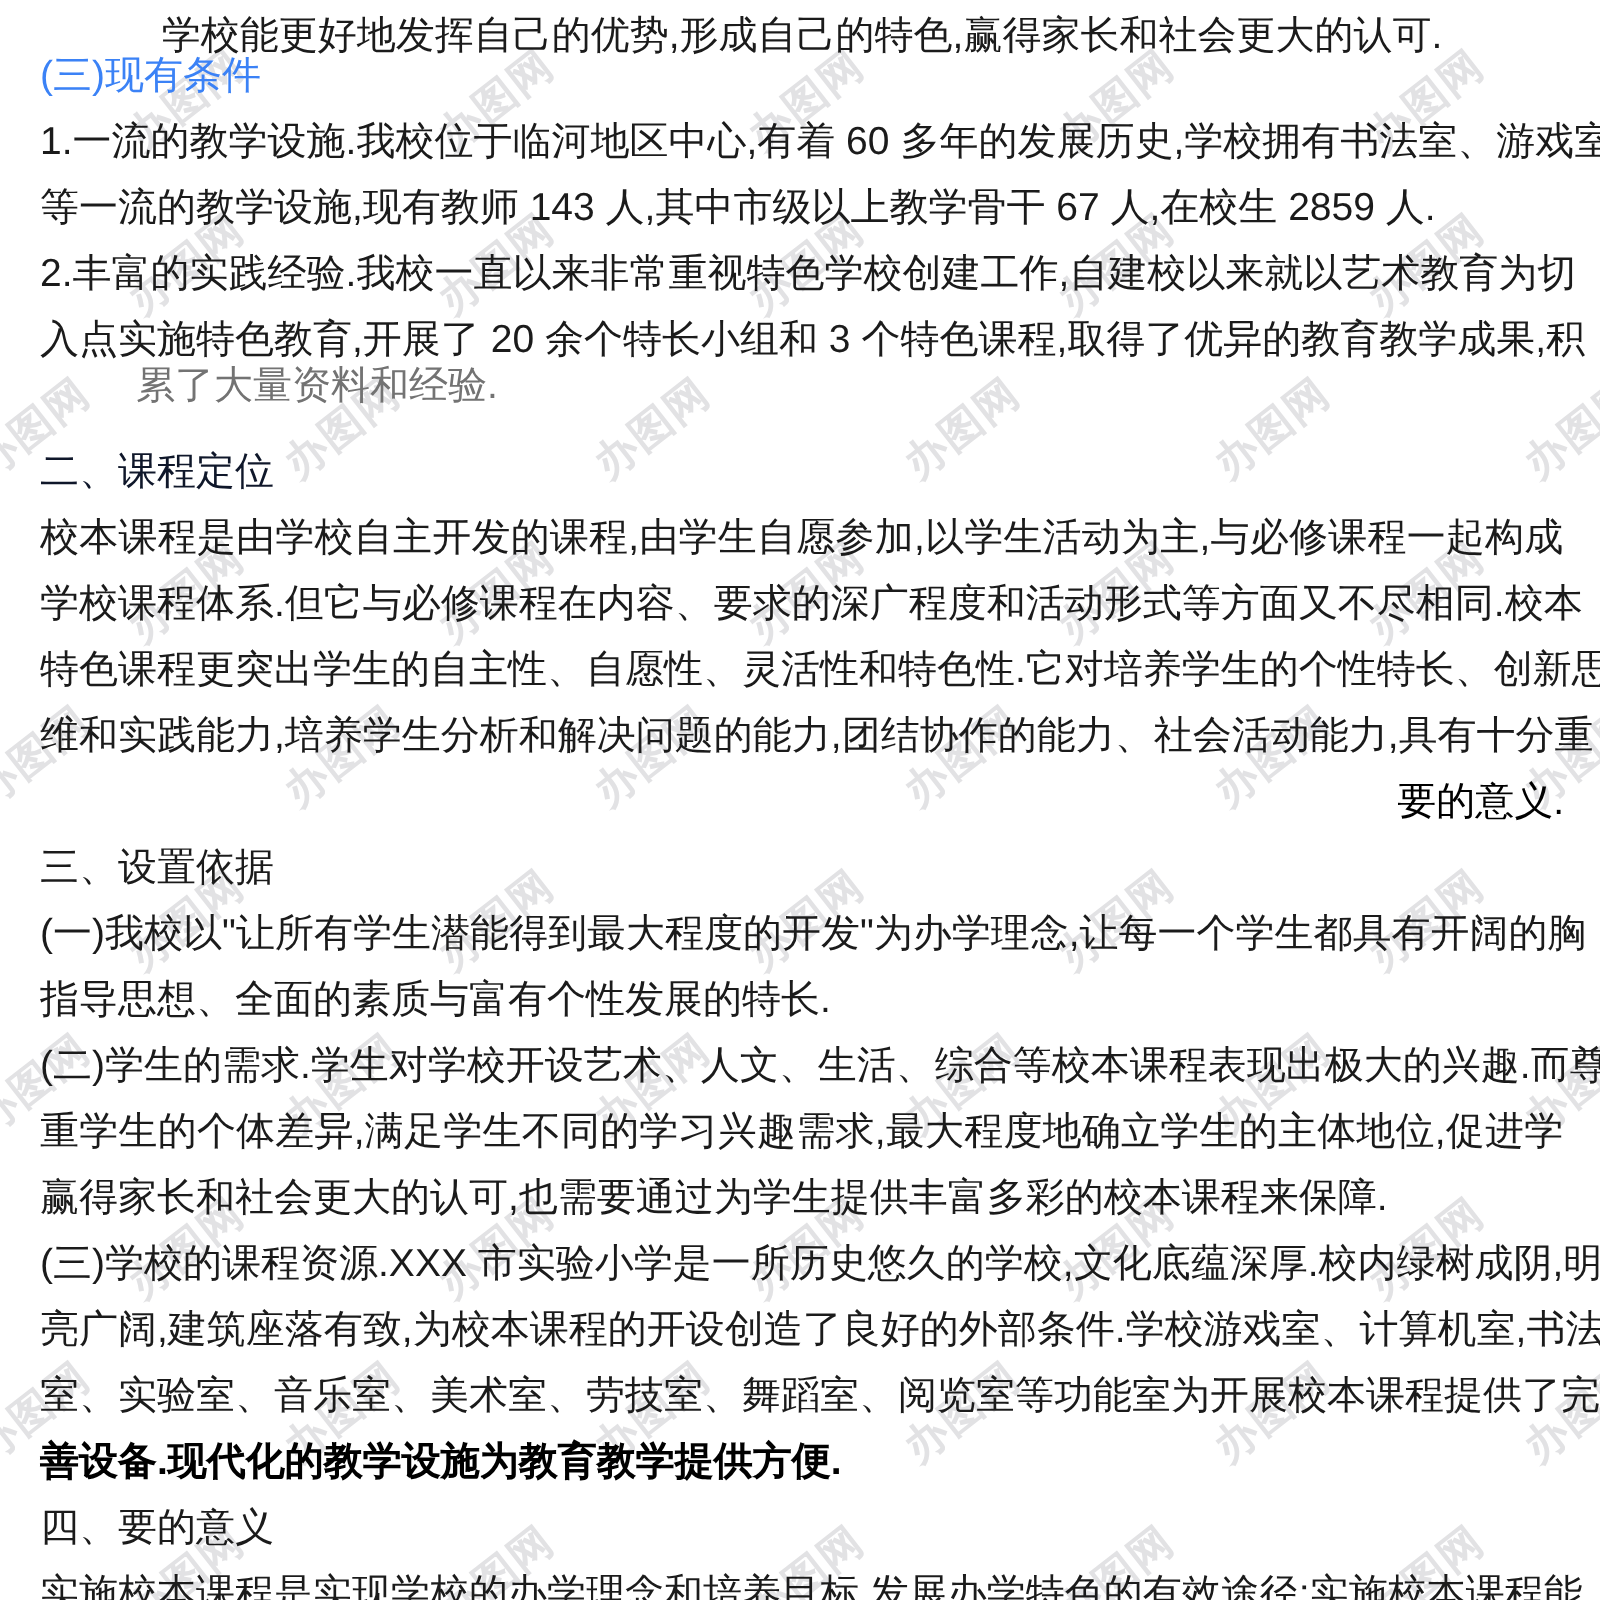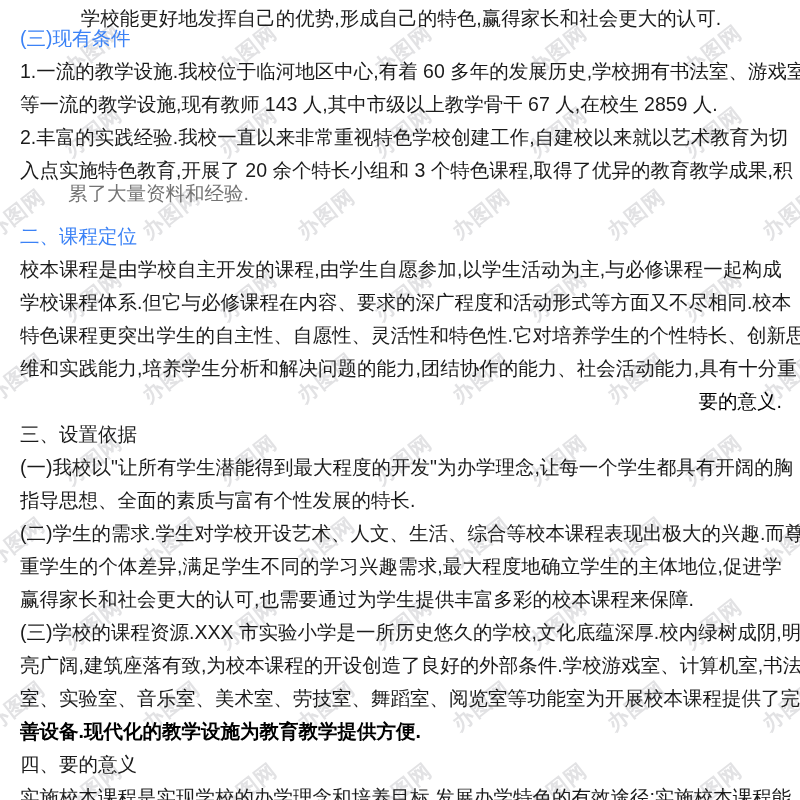--- a/index.html
+++ b/index.html
@@ -275,21 +275,21 @@
         <span>教</span>
         <span>育</span>
         <span>教</span>
         <span>学</span>
         <span>成</span>
         <span>果</span>
         <span>,</span>
         <span>积</span>
       </div>
       <div class="doc-line" style="top: 177px; color: #737373; margin-left: 48px;">累了大量资料和经验.</div>
-      <div class="doc-line" style="top: 220px; color: #3b82f6;">二、课程定位</div>
+      <div class="doc-line" style="top: 220px; color: #0f172a;">二、课程定位</div>
       <div class="doc-line justify" style="top: 253px; color: rgb(27, 27, 27);">
         <span>校</span>
         <span>本</span>
         <span>课</span>
         <span>程</span>
         <span>是</span>
         <span>由</span>
         <span>学</span>
         <span>校</span>
         <span>自</span>

